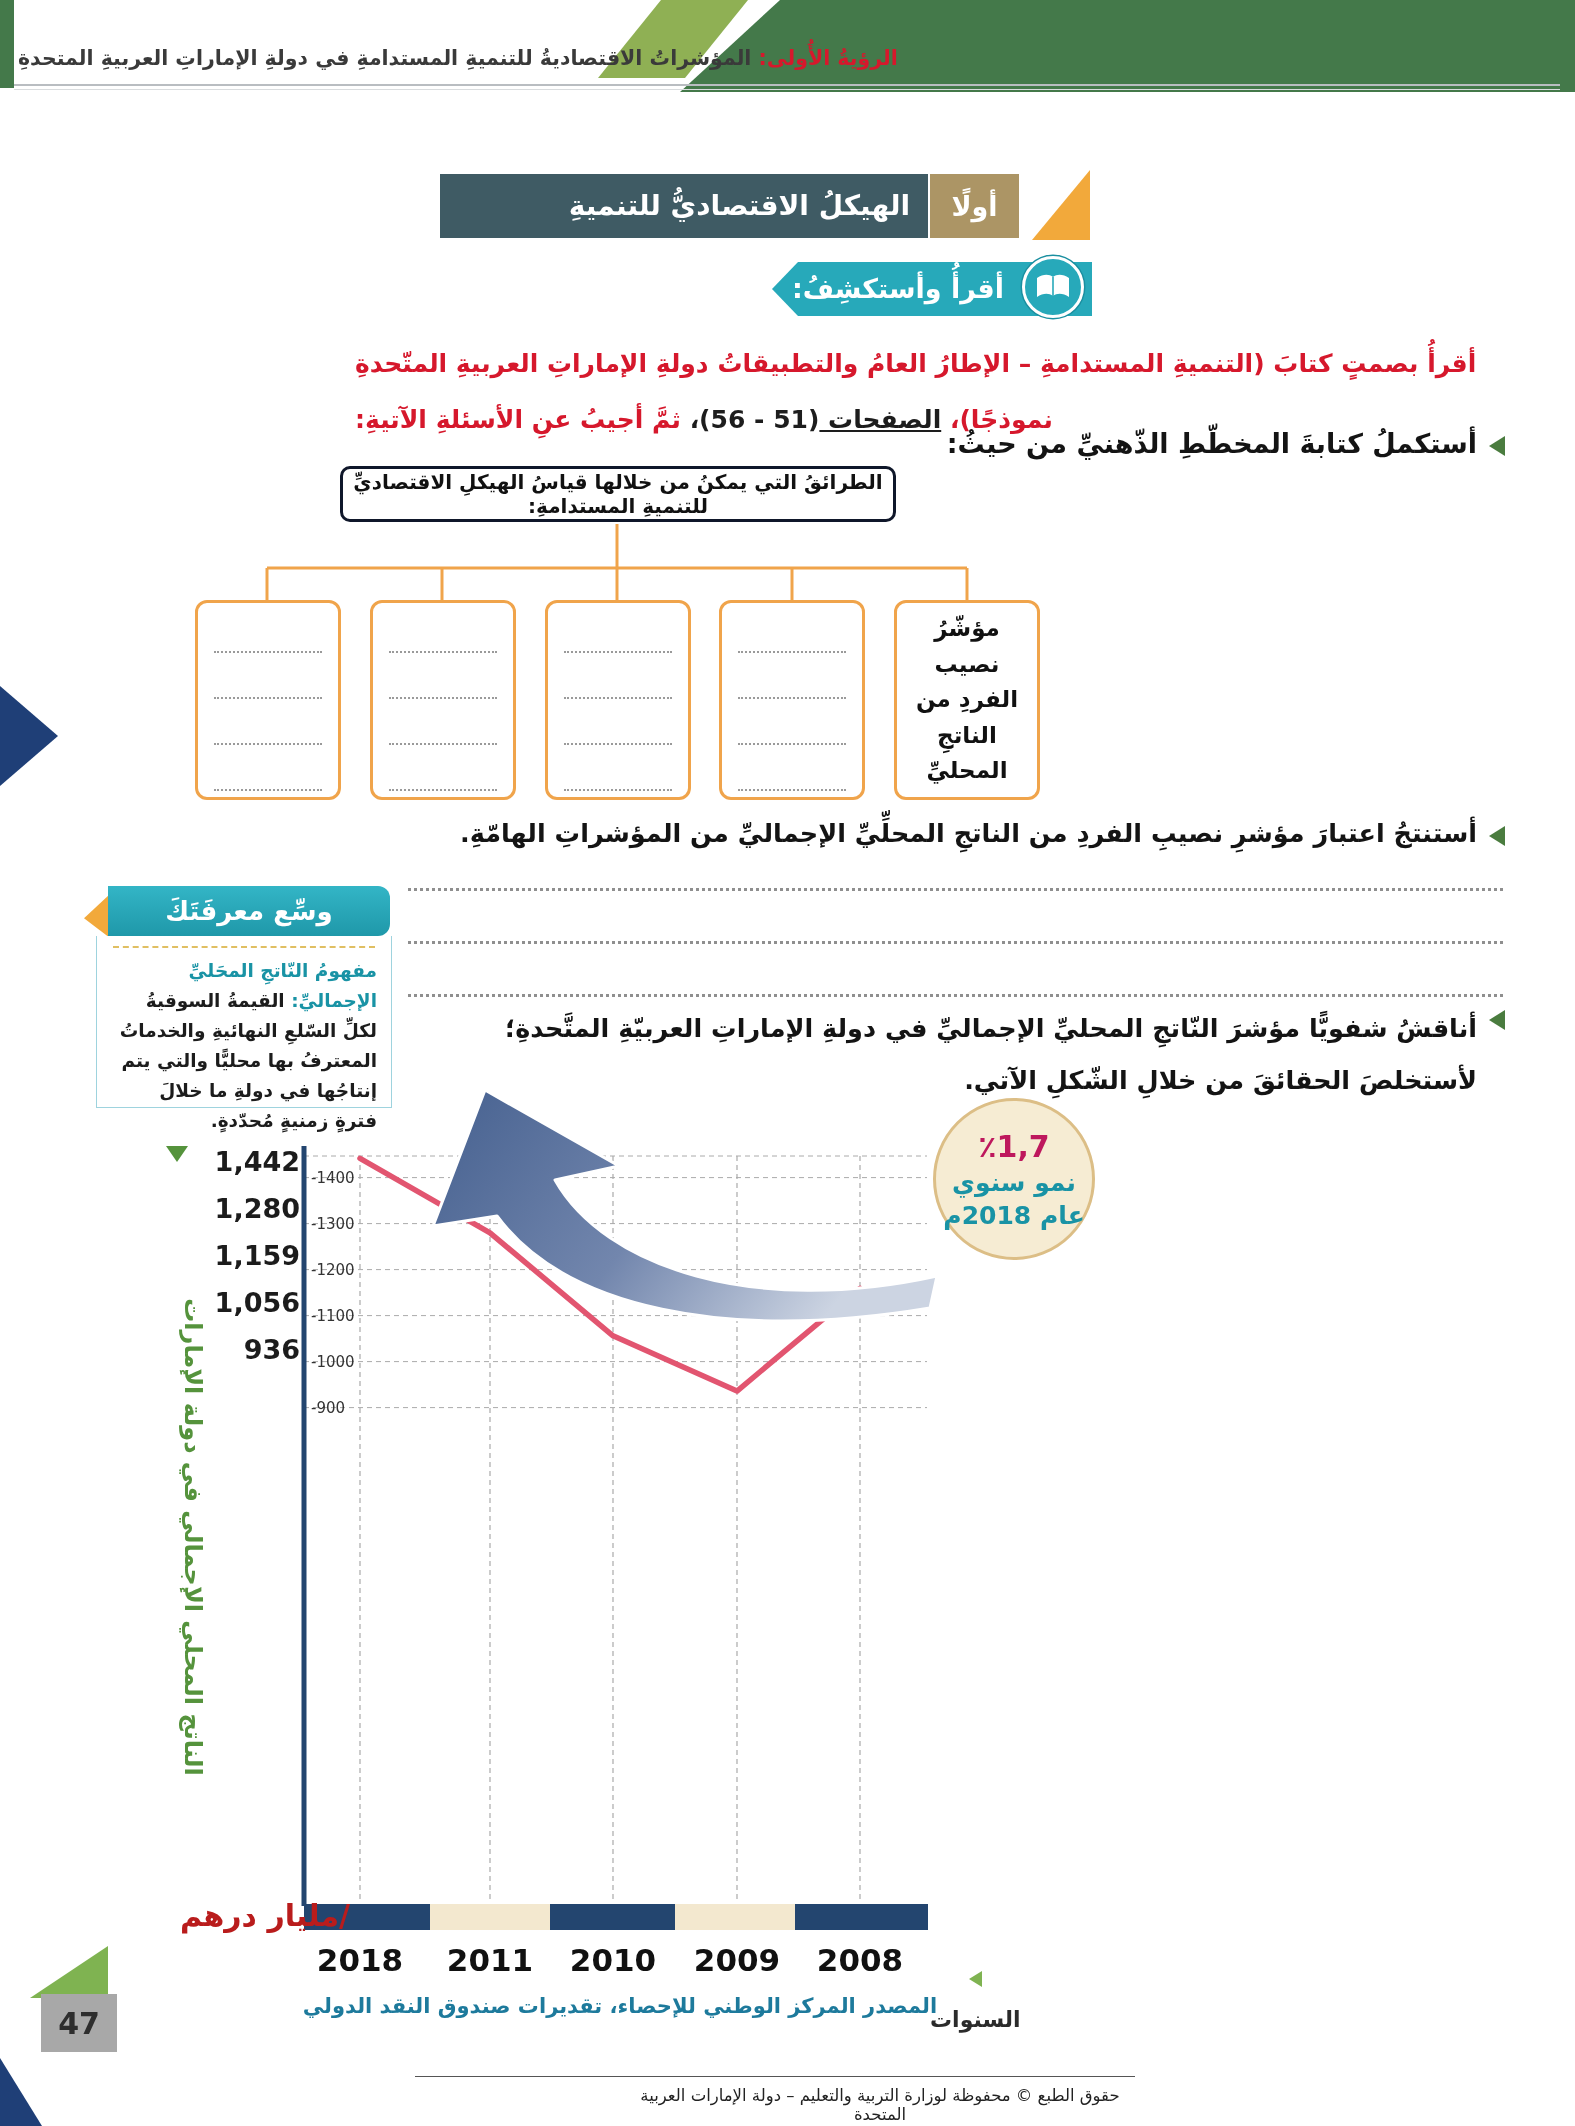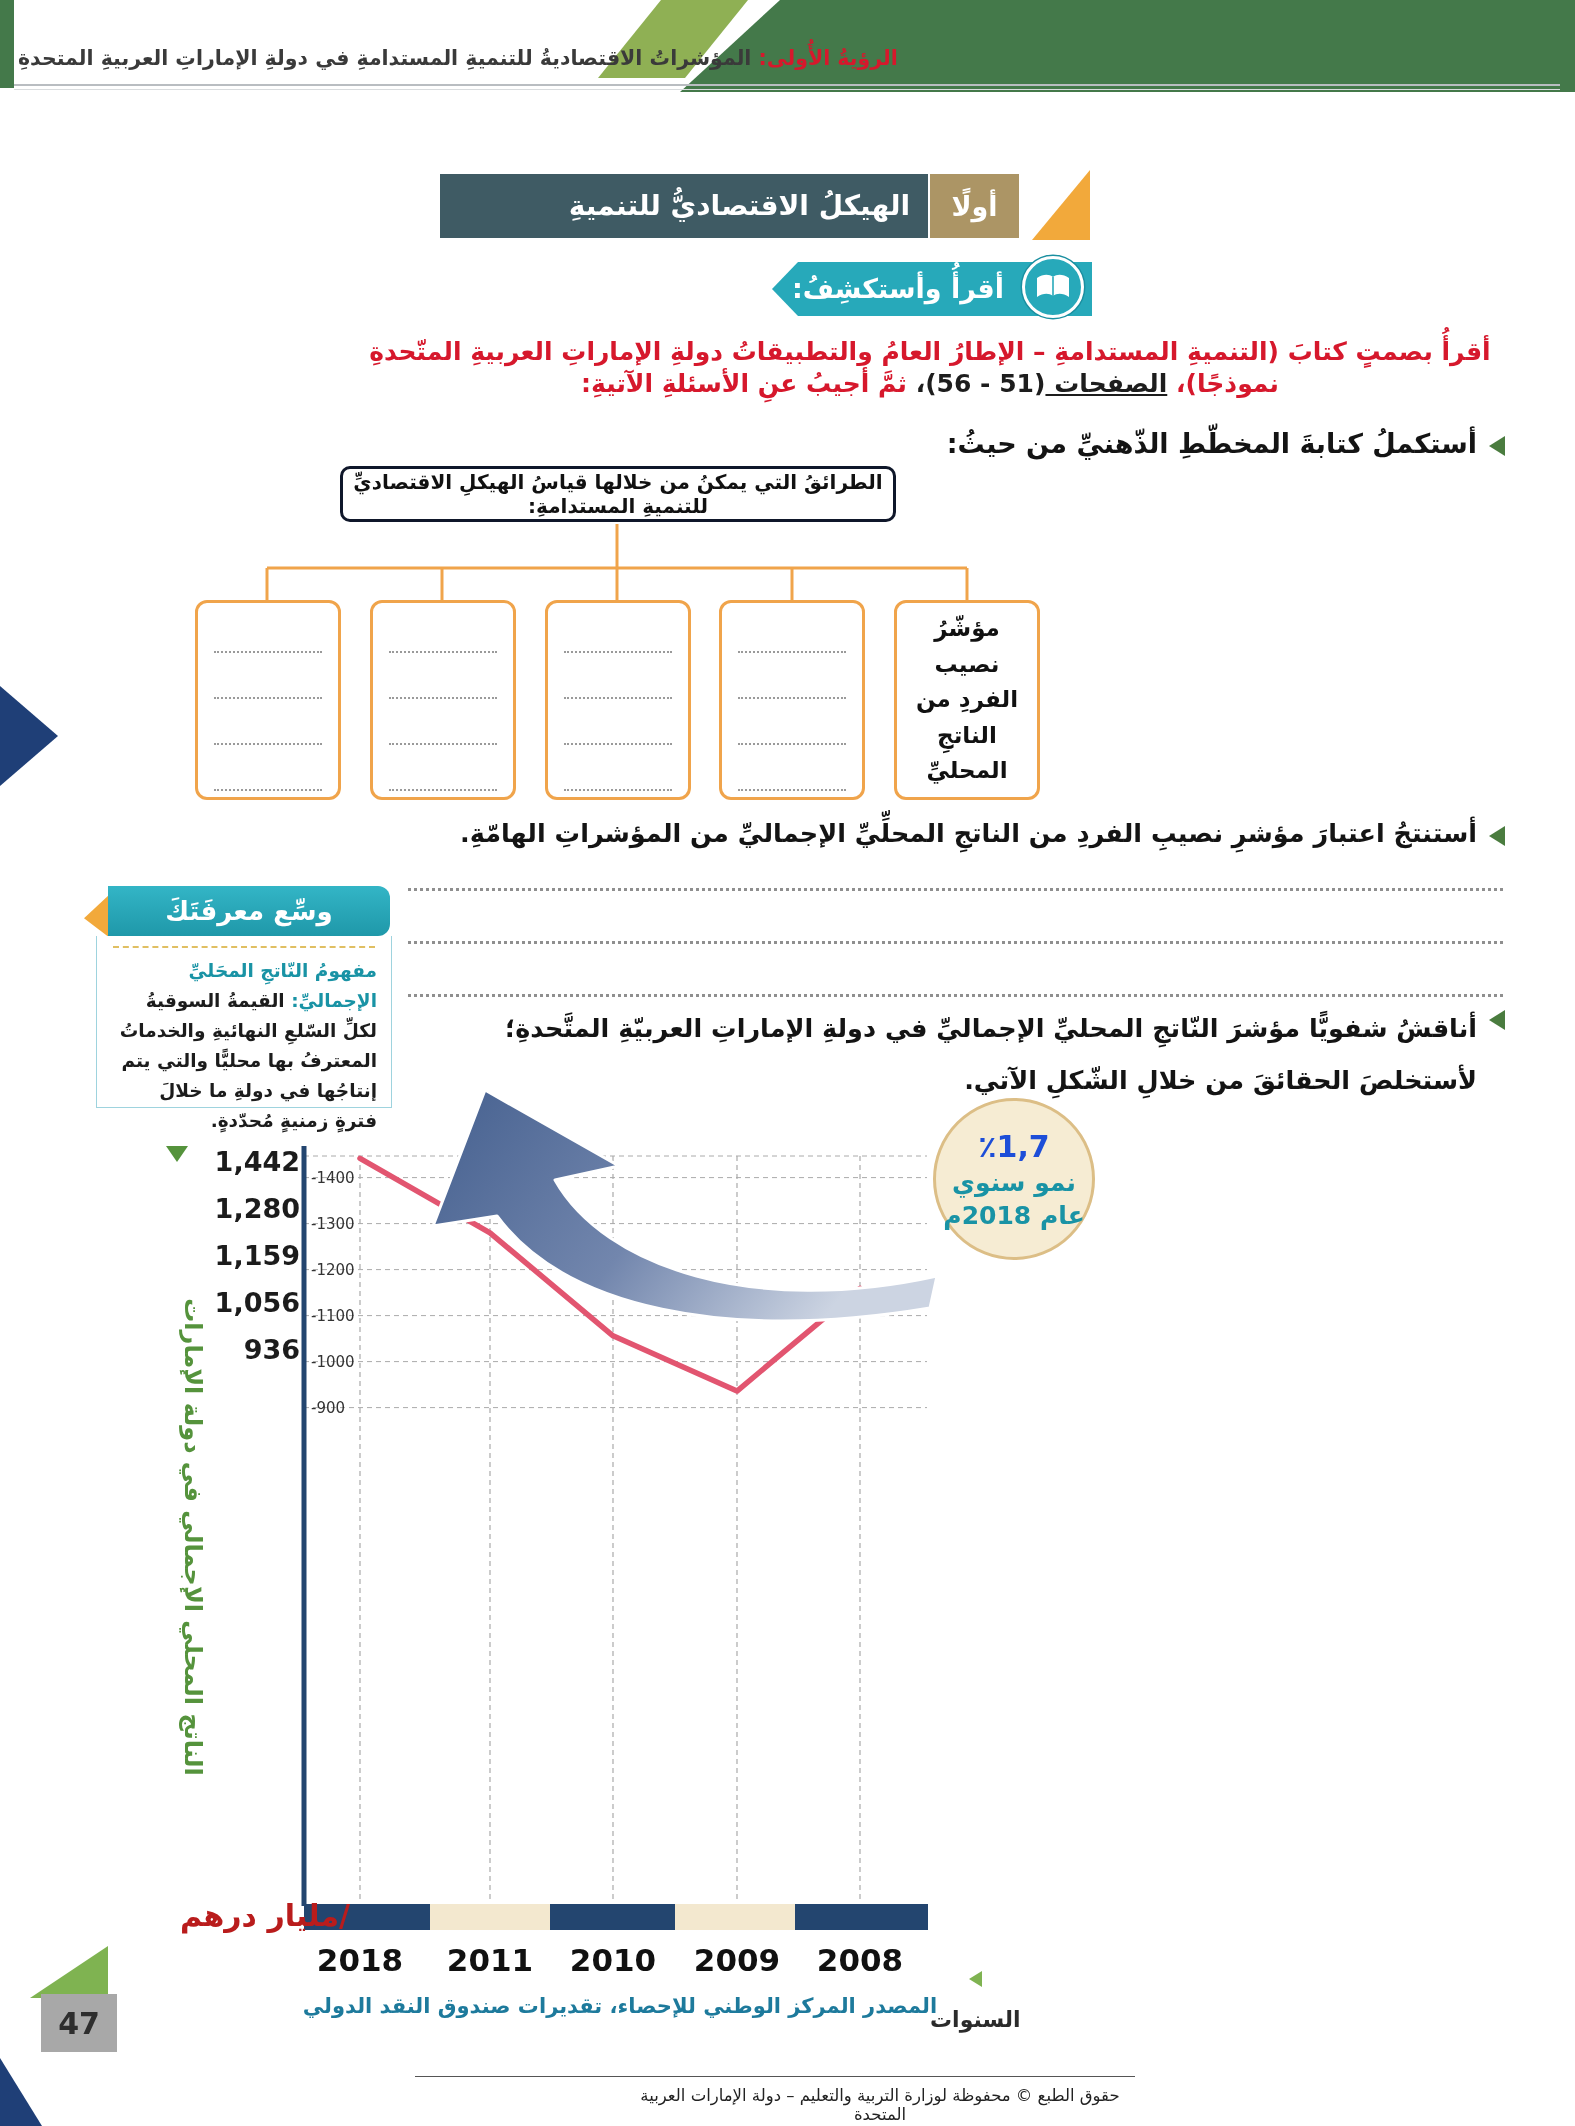--- a/index.html
+++ b/index.html
@@ -27,21 +27,21 @@
     font-size:27px;font-weight:bold;display:flex;align-items:center;justify-content:center;}
   .sec-title{left:440px;top:174px;width:488px;height:64px;background:#3f5b64;color:#fff;
     direction:rtl;font-size:28px;font-weight:bold;line-height:64px;text-align:right;padding-right:18px;box-sizing:border-box;}
   
   .banner{left:772px;top:262px;width:320px;height:54px;background:#27a9ba;color:#fff;
     clip-path:polygon(26px 0,100% 0,100% 100%,26px 100%,0 50%);
     direction:rtl;text-align:right;font-size:27px;font-weight:bold;line-height:54px;padding-right:88px;box-sizing:border-box;}
   .banner-icon{left:1022px;top:256px;width:62px;height:62px;border-radius:50%;background:#27a9ba;
     border:3px solid #ffffff;box-shadow:0 0 0 1.5px #1a8fa0;display:flex;align-items:center;justify-content:center;box-sizing:border-box;}
   
-  .intro{left:355px;right:70px;top:336px;direction:rtl;text-align:center;font-size:25px;font-weight:bold;line-height:32px;color:#d6182c;}
+  .intro{left:355px;right:70px;top:336px;direction:rtl;text-align:left;font-size:25px;font-weight:bold;line-height:56px;color:#d6182c;}
   .intro .pages-word{color:#1d1d1d;text-decoration:underline;}
   .intro .pages-num{color:#1d1d1d;}
   .q-row{direction:rtl;display:flex;align-items:flex-start;gap:12px;font-weight:bold;color:#141414;}
   .tri-bullet{flex:0 0 auto;width:0;height:0;border-top:10px solid transparent;border-bottom:10px solid transparent;
     border-right:16px solid #4a7c3f;margin-top:8px;}
   .q1{right:70px;top:428px;font-size:27px;}
   .q2{right:70px;top:818px;font-size:25.5px;}
   .q3{right:70px;left:400px;top:1002px;font-size:25.5px;line-height:52px;text-align:right;}
   
   .mm-root{left:340px;top:466px;width:556px;height:56px;border:3px solid #0f172a;border-radius:10px;background:#fff;
@@ -71,21 +71,21 @@
   .ylabel{left:-195px;top:1520px;width:770px;height:34px;transform:rotate(90deg);transform-origin:center;
     color:#55933c;font-size:24px;font-weight:bold;text-align:center;direction:rtl;}
   .y-unit{left:180px;top:1898px;font-size:30px;font-weight:bold;color:#b91c1c;direction:rtl;}
   #year-labels{left:295px;top:1942px;width:645px;height:44px;}
   #year-labels span{position:absolute;transform:translateX(-50%);font-size:31px;font-weight:bold;color:#111;}
   .xlabel-group{left:930px;top:1971px;direction:rtl;display:flex;align-items:center;gap:20px;font-size:22px;font-weight:bold;color:#2b2b2b;flex-direction:column;}
   .xlabel-group .tri{width:0;height:0;border-top:8px solid transparent;border-bottom:8px solid transparent;border-right:13px solid #7fb351;}
   .chart-source{left:300px;top:1994px;width:640px;text-align:center;color:#1d7a9c;font-size:21px;font-weight:bold;direction:rtl;}
   .badge{left:933px;top:1098px;width:162px;height:162px;border-radius:50%;background:#f6ecd3;border:3px solid #dcbe86;
     box-sizing:border-box;display:flex;flex-direction:column;align-items:center;justify-content:center;gap:4px;direction:rtl;}
-  .badge .pct{color:#1d4ed8;font-size:30px;font-weight:bold;}
+  .badge .pct{color:#be185d;font-size:30px;font-weight:bold;}
   .badge .bl{color:#1993a5;font-size:25px;font-weight:bold;}
   .arrow-svg{left:425px;top:1076px;}
   
   .left-wedge{left:0;top:686px;width:58px;height:100px;background:#1f3f77;clip-path:polygon(0 0,100% 50%,0 100%);}
   .bl-green{left:30px;top:1946px;width:78px;height:52px;background:#7fb351;clip-path:polygon(100% 0,100% 100%,0 100%);}
   .page-num{left:33px;top:1994px;width:76px;height:58px;background:#a8a8a8;color:#2e2e2e;
     font-size:30px;font-weight:bold;display:flex;align-items:center;justify-content:center;margin-left:8px;}
   .bl-blue{left:0;top:2058px;width:42px;height:68px;background:#1f3f77;clip-path:polygon(0 0,100% 100%,0 100%);}
   .foot-rule{left:415px;top:2076px;width:720px;height:0;border-top:1.5px solid #555;}
   .foot-text{left:620px;top:2086px;width:520px;text-align:center;font-size:16.5px;color:#222;direction:rtl;}

